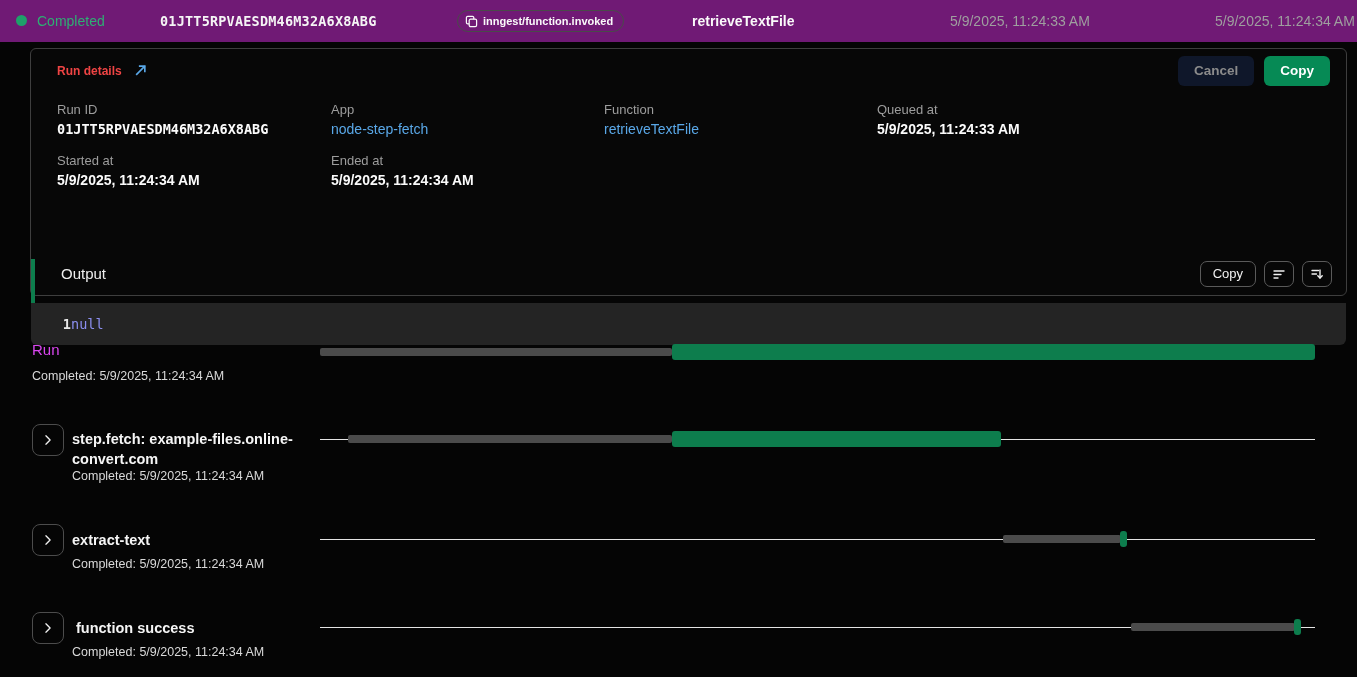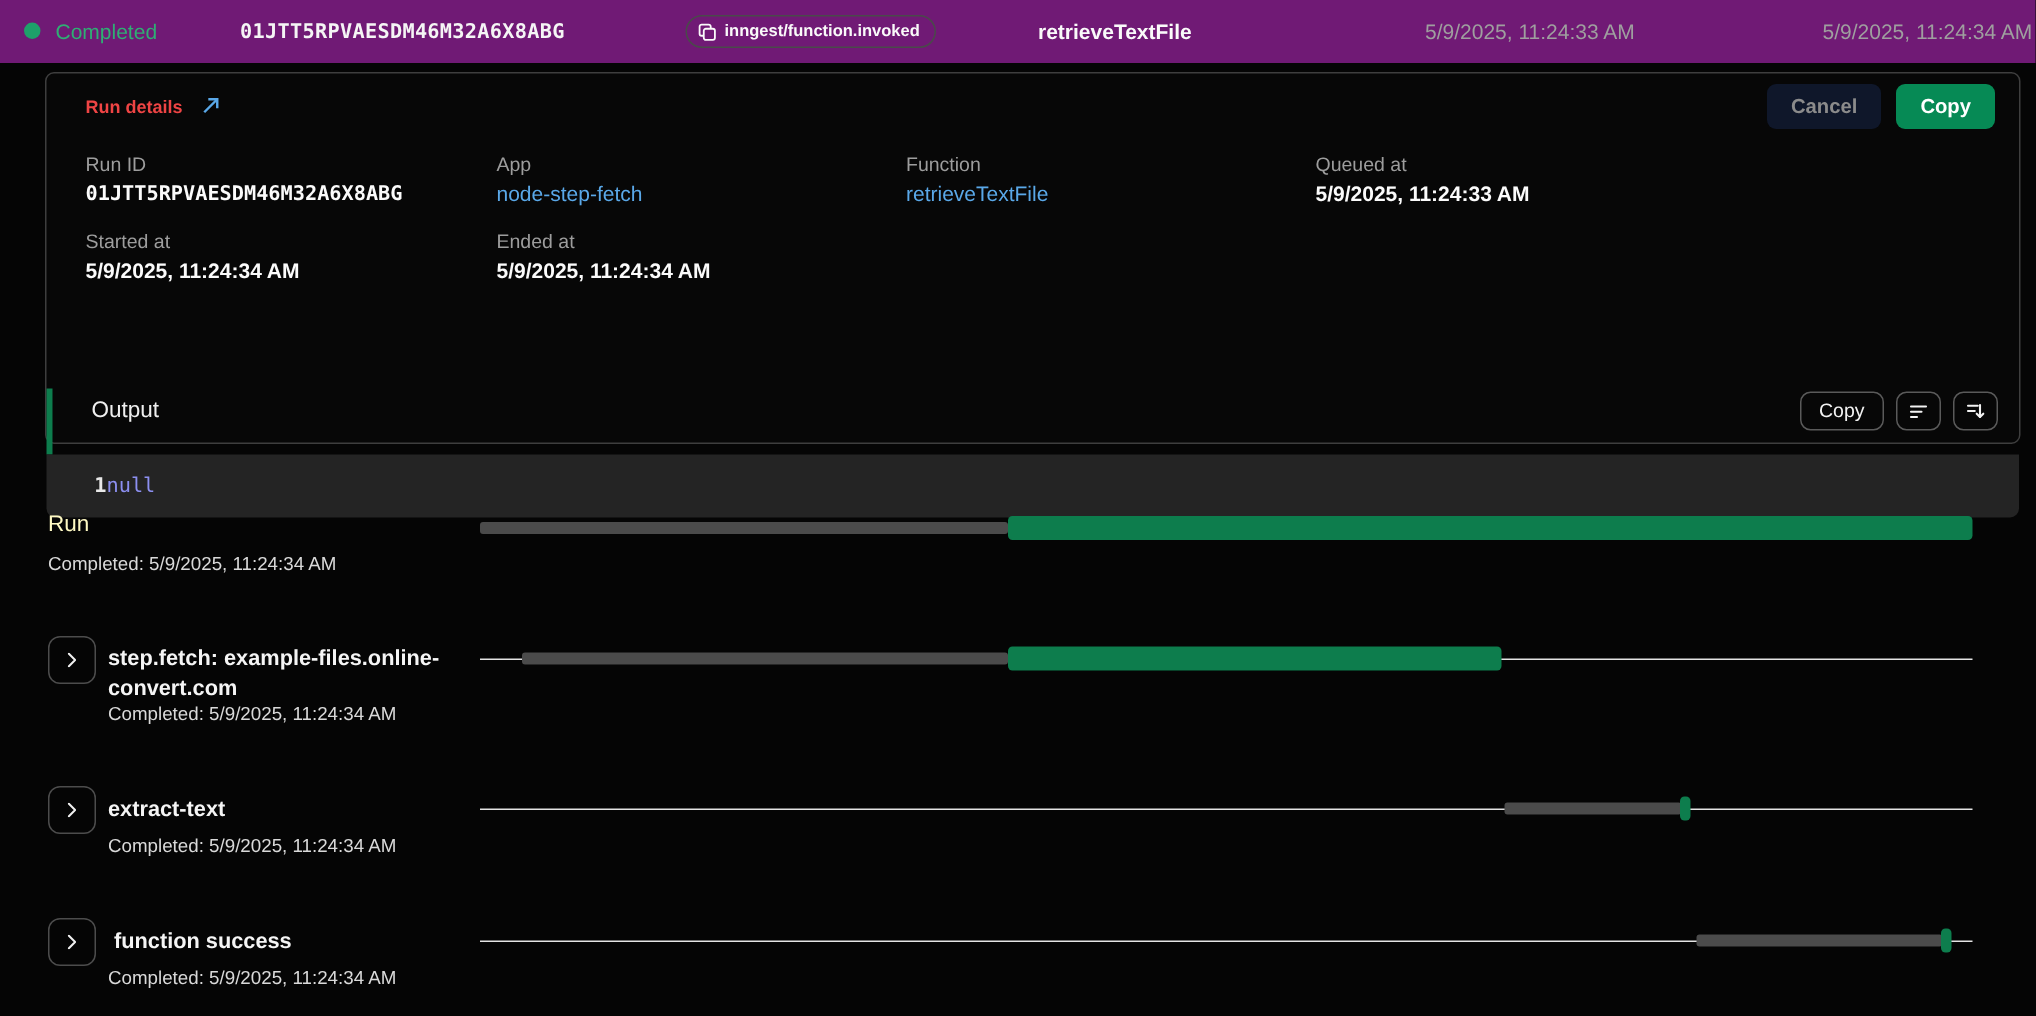--- a/index.html
+++ b/index.html
@@ -48,21 +48,21 @@
   .icon-btn { height:26px; width:30px; background:transparent; border:1px solid #5a5a5a;
     border-radius:7px; display:flex; align-items:center; justify-content:center; cursor:pointer; }
 
   .code-block { position:absolute; left:0; top:254px; width:1315px; height:42px;
     background:#242424; border-radius:0 0 6px 6px; display:flex; align-items:center; }
   .line-no { width:40px; text-align:right; font-size:13.5px; color:#e8e8e8; font-weight:bold;
     font-family:"DejaVu Sans Mono", monospace; }
   .code-text { font-size:13.5px; color:#8c8ff0; font-family:"DejaVu Sans Mono", monospace; }
 
   
-  .tl-label { position:absolute; font-size:15px; color:#fef9c3;text-align:right; }
+  .tl-label { position:absolute; font-size:15px; color:#d946ef;text-align:right; }
   .tl-completed { position:absolute; font-size:12.5px; color:#d9d9d9; }
   .chev-btn { position:absolute; width:32px; height:32px; border-radius:8px; border:1px solid #4c4c4c;
     background:transparent; display:flex; align-items:center; justify-content:center; cursor:pointer; }
   .step-title { position:absolute; font-size:14.5px; font-weight:bold; color:#f5f5f5; line-height:20px; }
   .track { position:absolute; left:320px; width:995px; height:16px; }
   .track .line { position:absolute; left:0; right:0; top:7.5px; height:1px; background:#e4e4e4; }
   .seg-gray { position:absolute; top:4px; height:8px; border-radius:2px; background:#4b4b4b; }
   .seg-green { position:absolute; top:0; height:16px; border-radius:3px; background:#0d7d4d; }
   .dot-green { position:absolute; top:0; height:16px; width:7px; border-radius:3px; background:#0d7d4d; }
 

